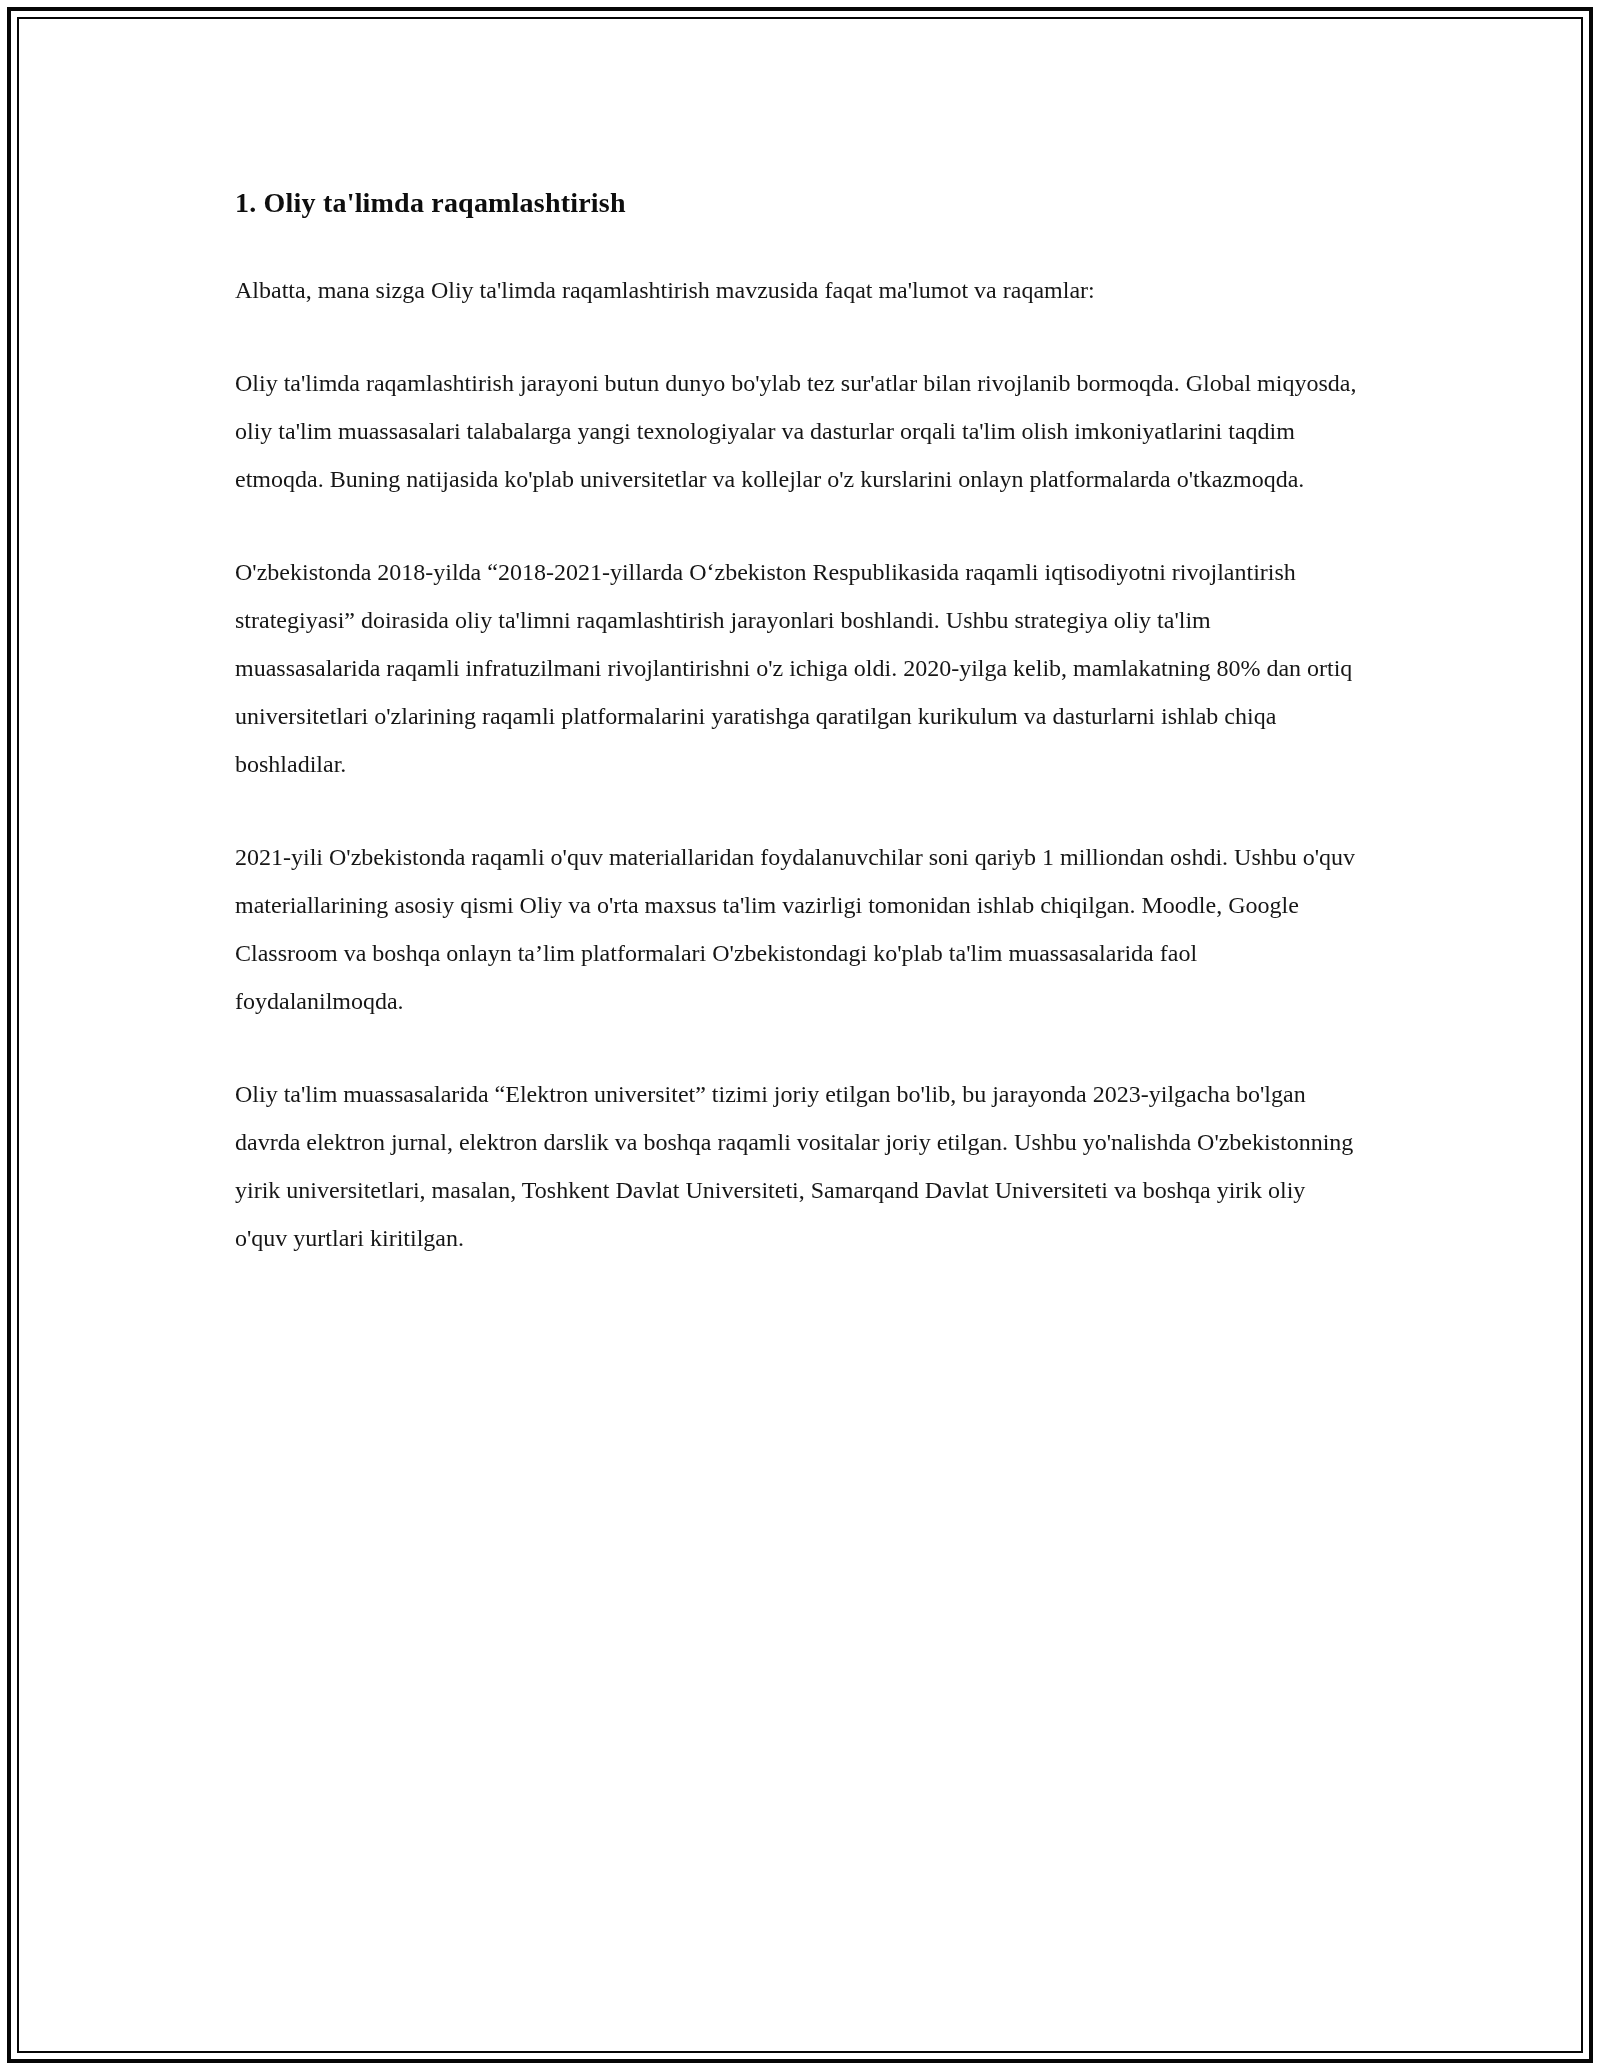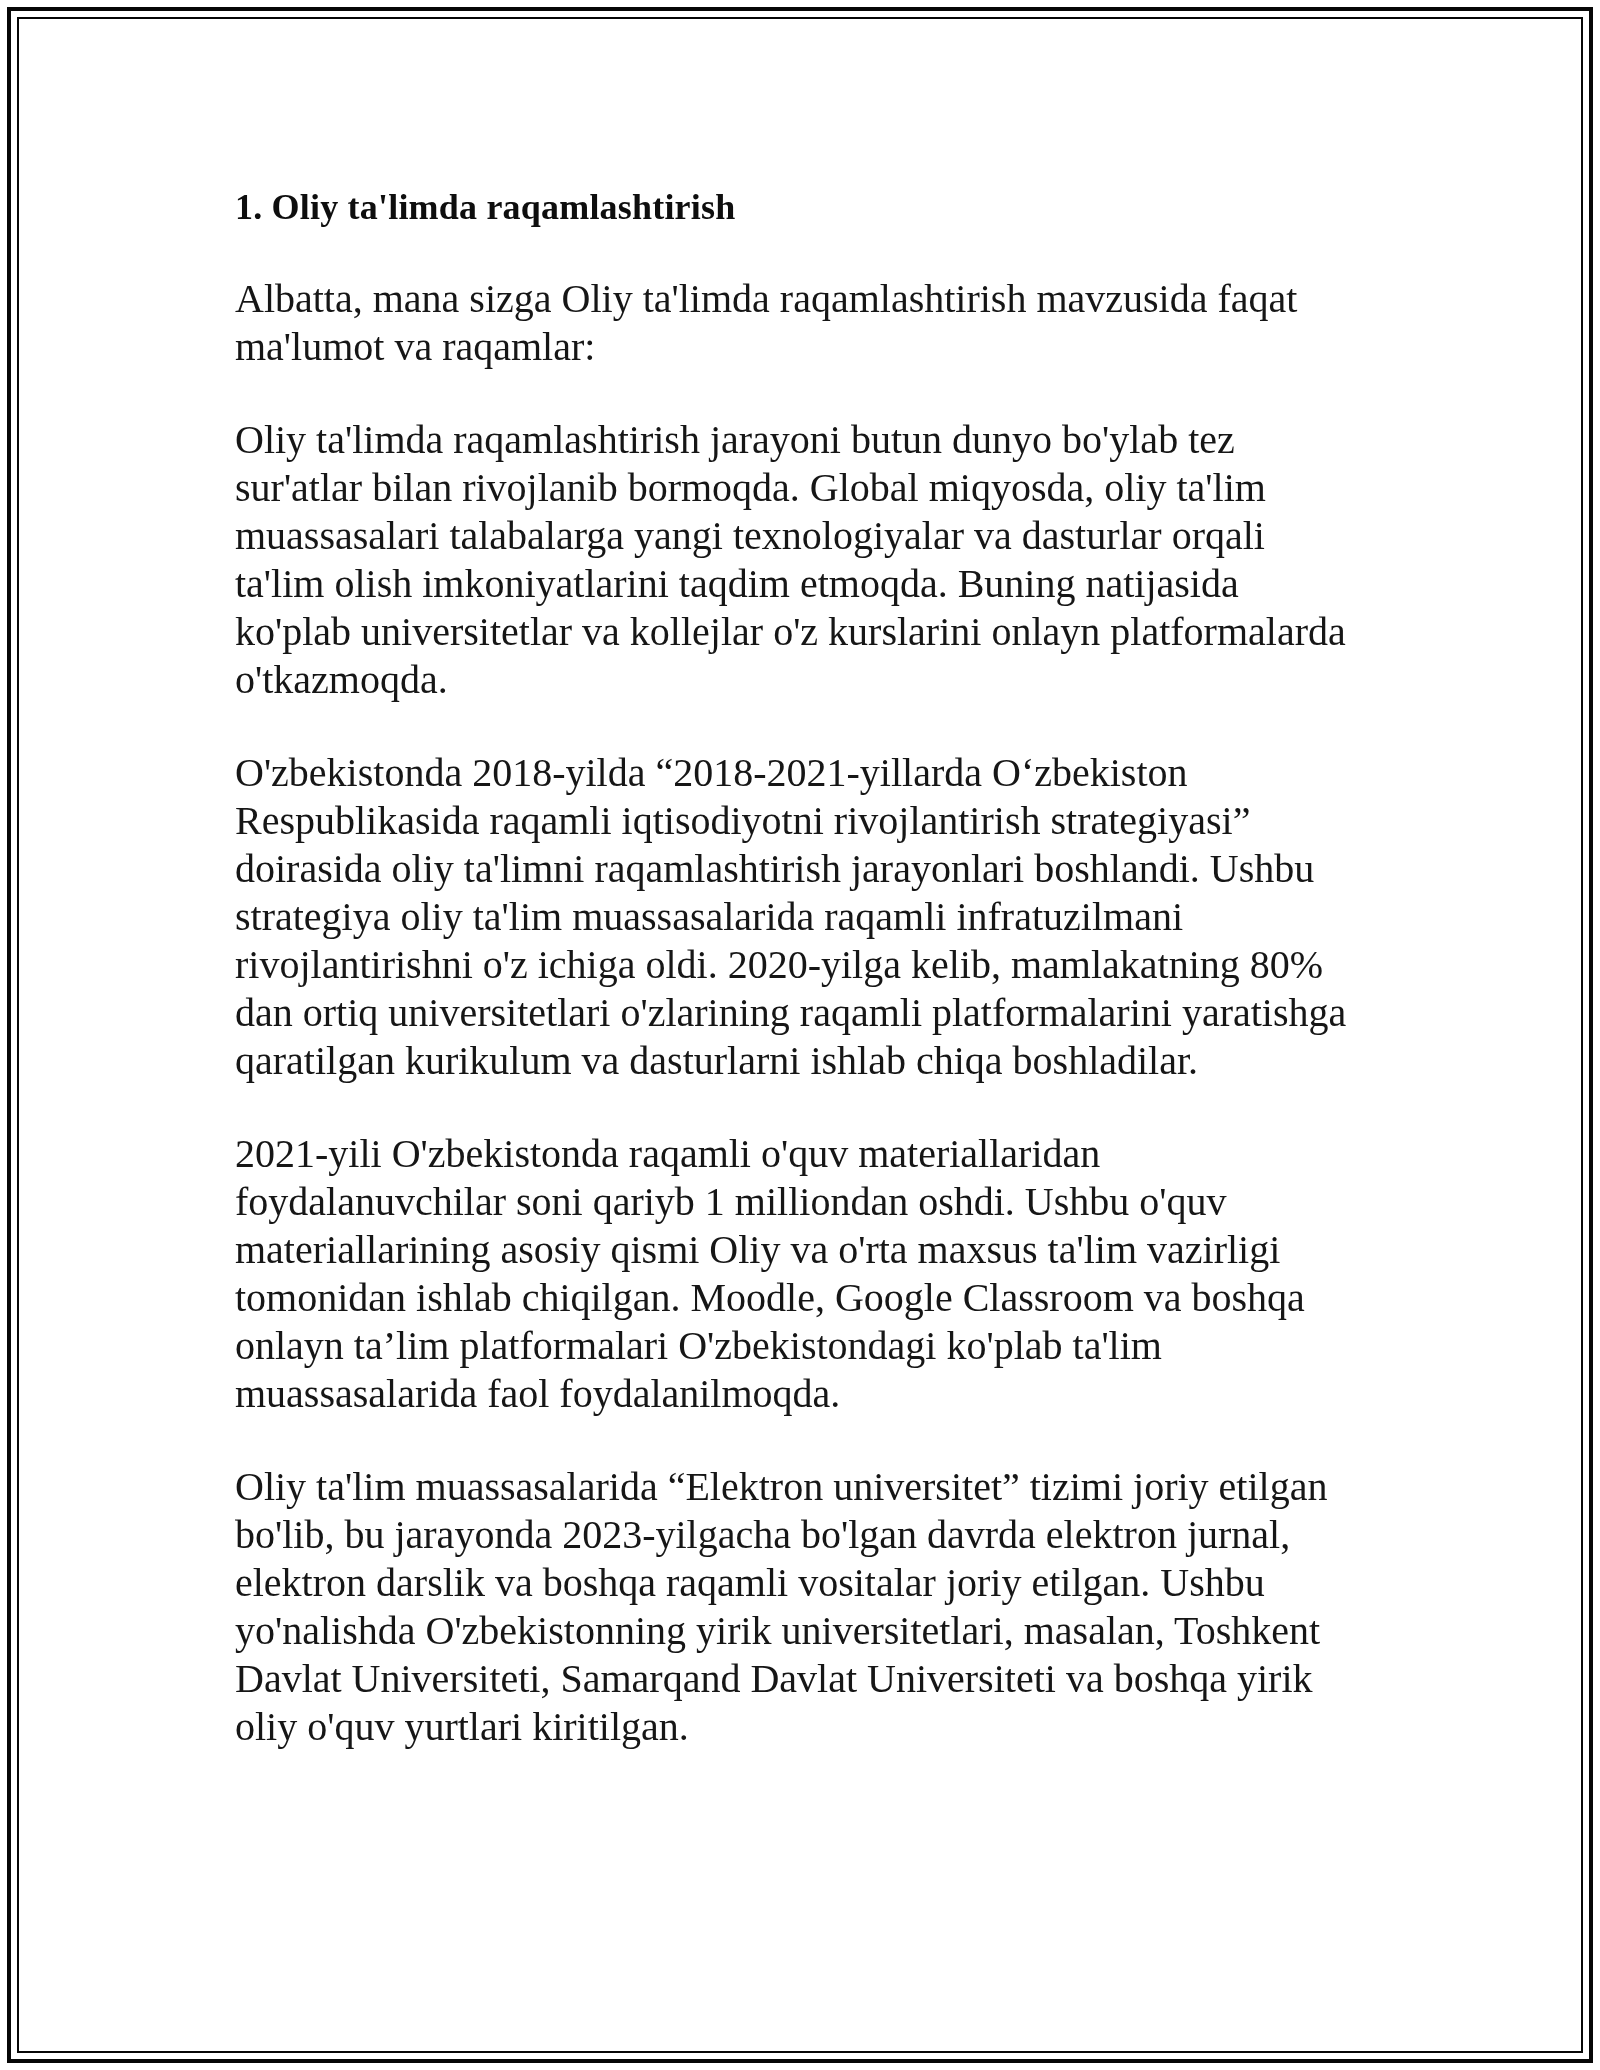--- a/index.html
+++ b/index.html
@@ -28,29 +28,29 @@
     border: 2px solid #060606;
     pointer-events: none;
   }
   .content {
     position: absolute;
     left: 235px;
     top: 186px;
     width: 1125px;
   }
   h1.doc-heading {
-    font-size: 36px;
+    font-size: 28px;
     line-height: 1.2;
     font-weight: bold;
     margin: 0 0 46px 0;
     color: #0e0e0e;
     letter-spacing: 0.2px;
   }
   p.doc-paragraph {
-    font-size: 40px;
+    font-size: 24px;
     line-height: 48px;
     margin: 0 0 45px 0;
     text-align: left;
     color: #161616;
   }
   p.doc-paragraph:last-child {
     margin-bottom: 0;
   }
 </style>
 </head>

